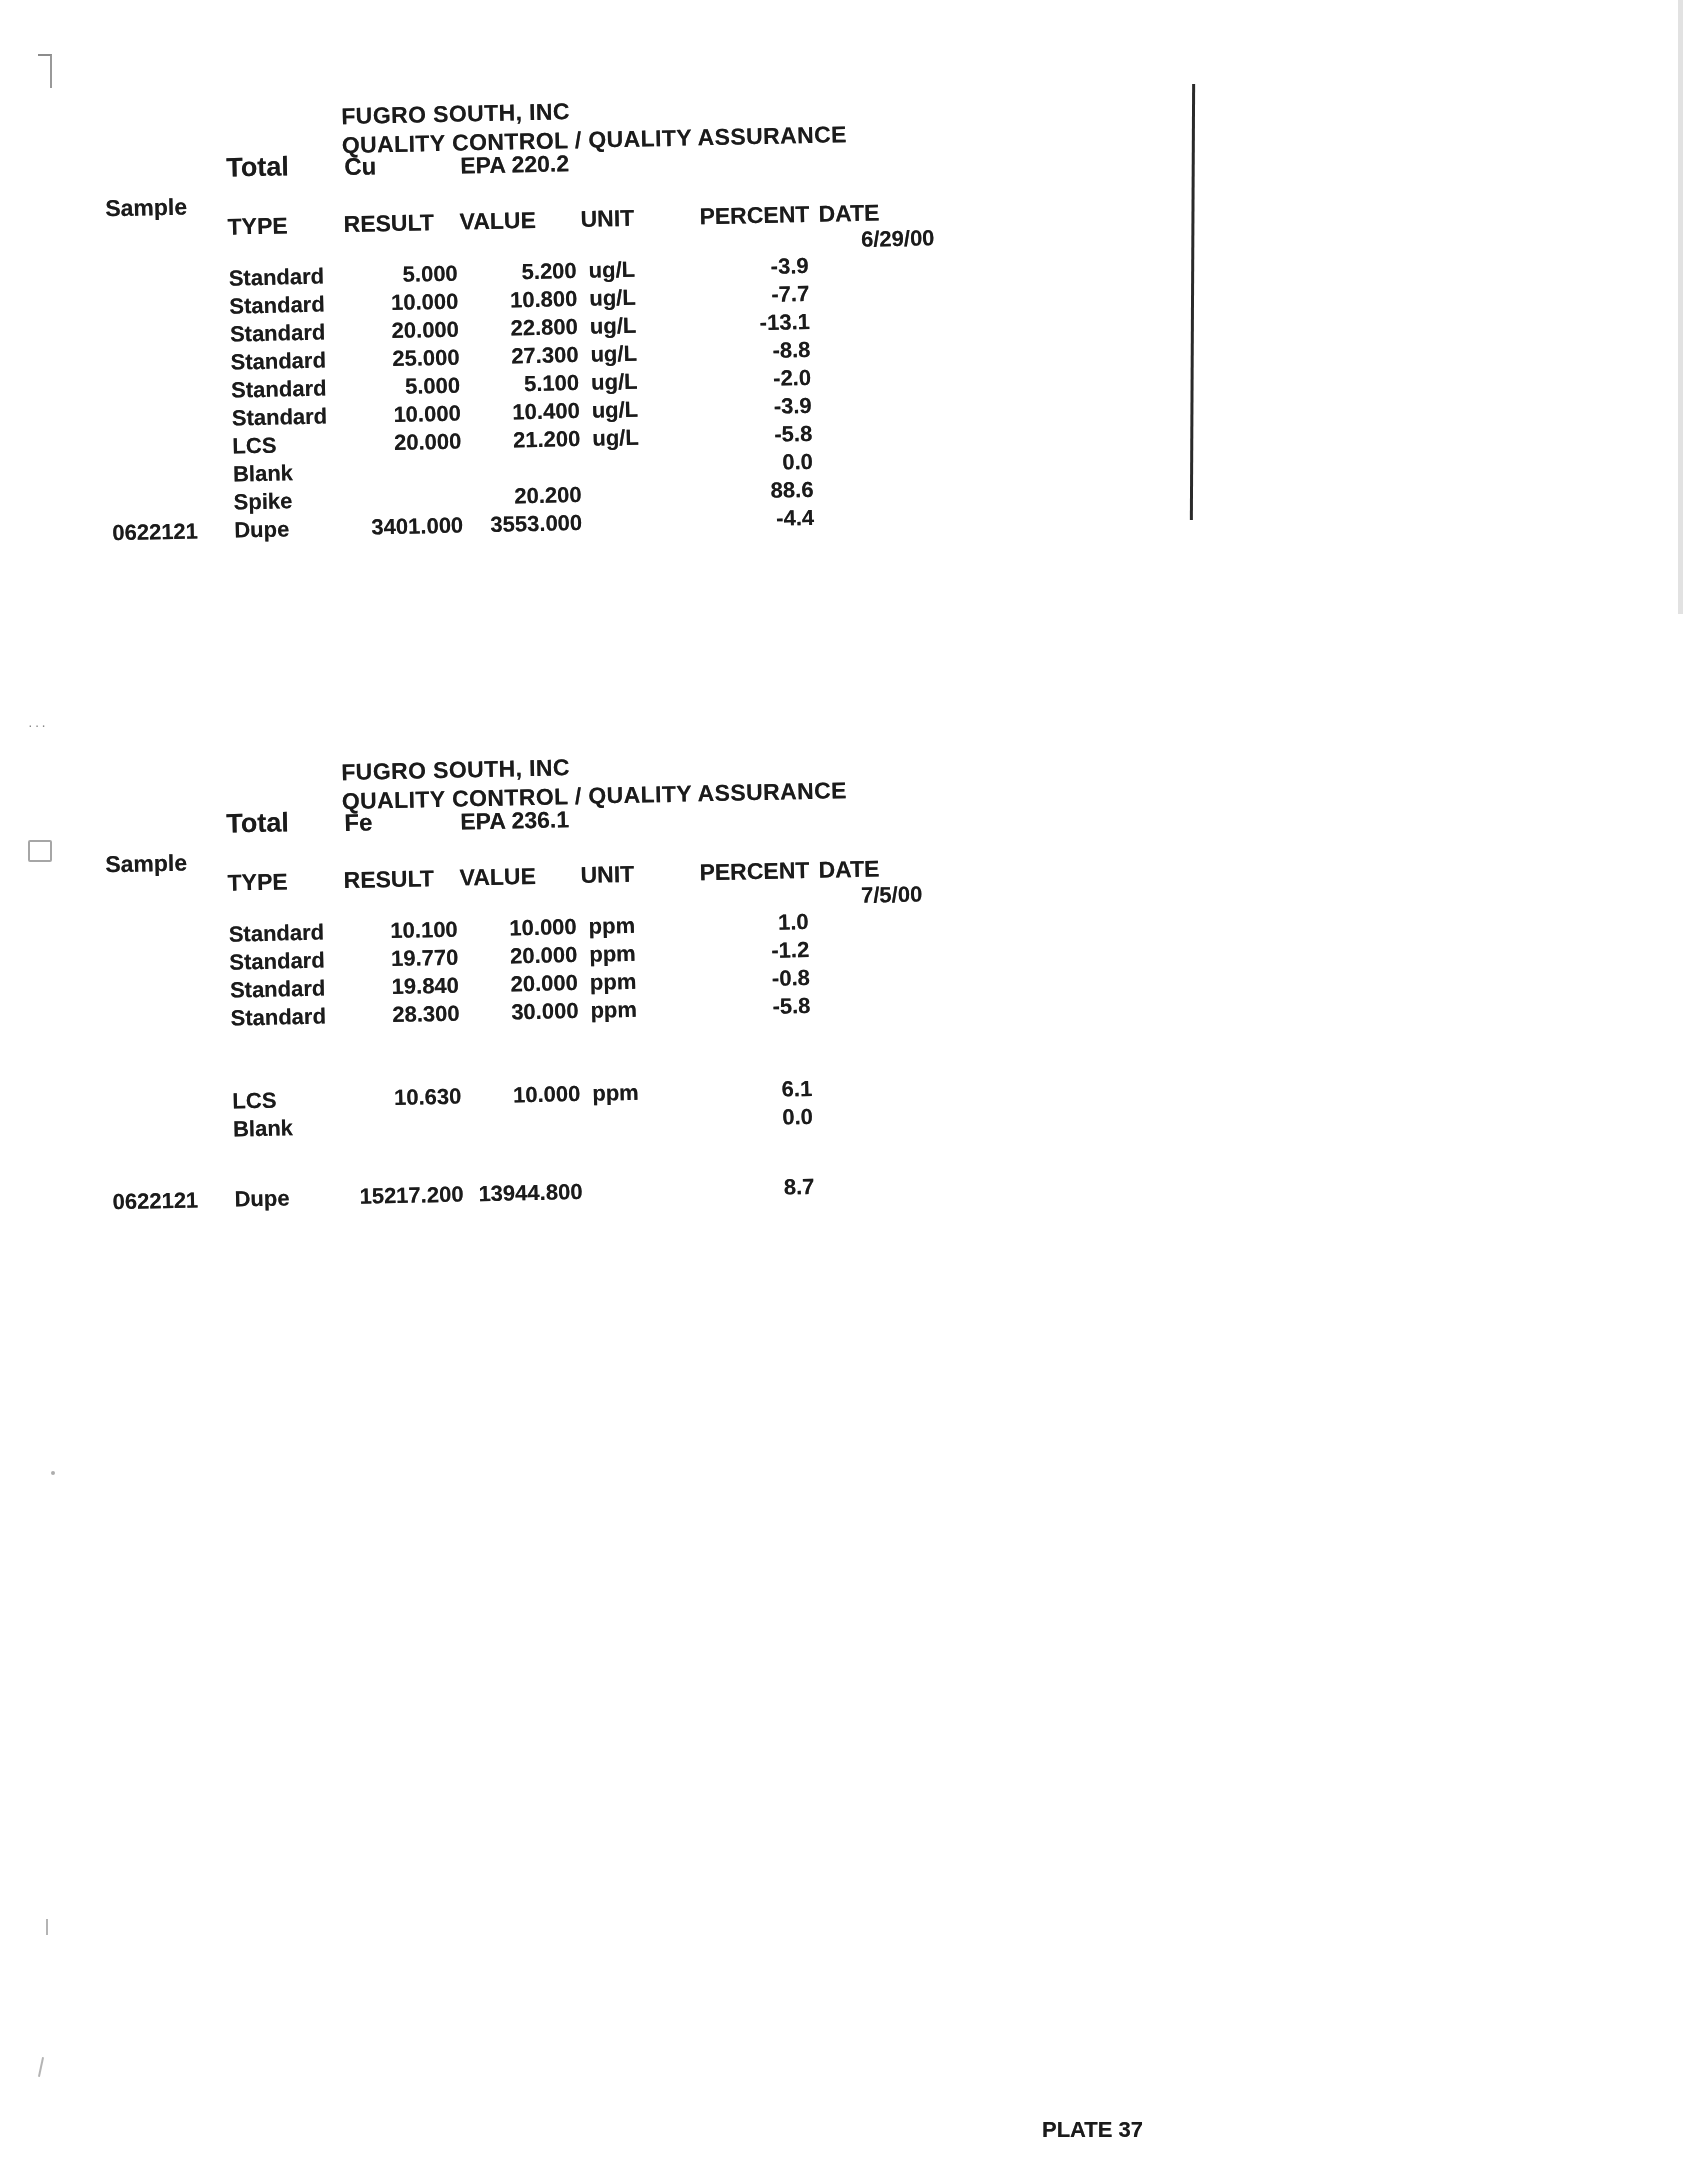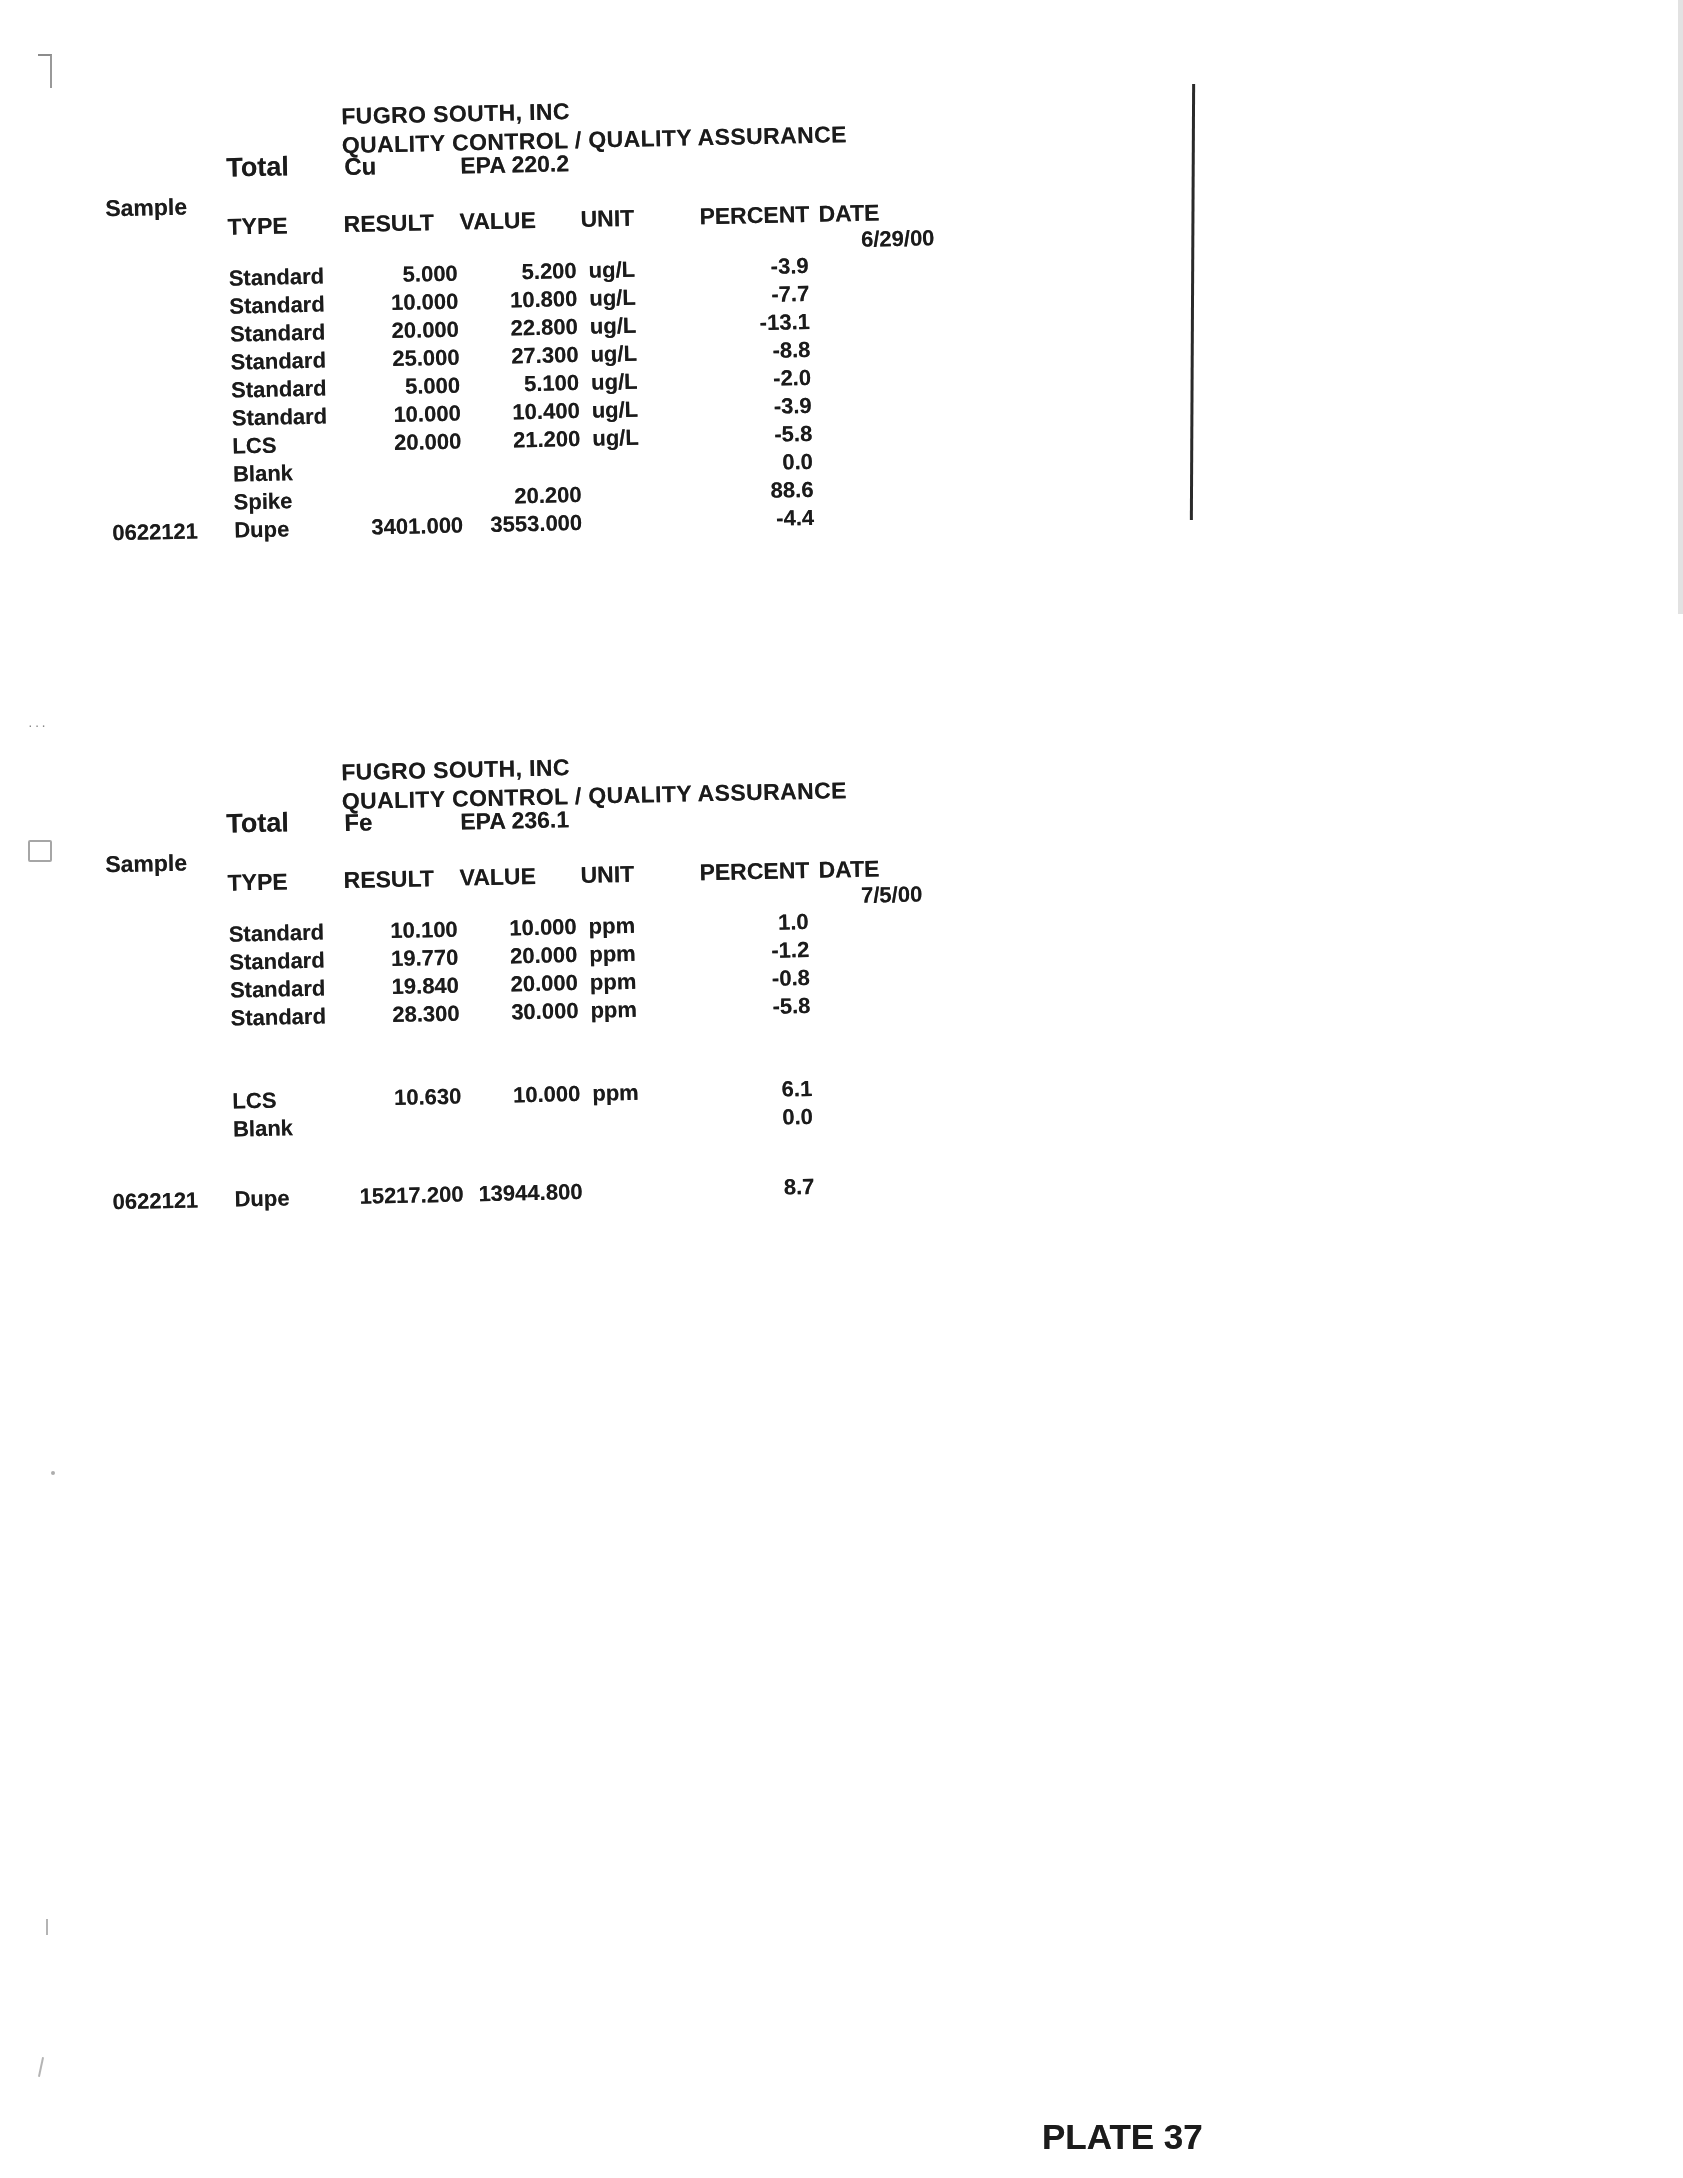--- a/index.html
+++ b/index.html
@@ -31,21 +31,21 @@
   .rows { left:104px; top:174px; width:752px; height:396px; }
   .rows > div { position:relative; }
   .qc-row { height:28px; font-size:22px; font-weight:700; }
   .cell { position:absolute; top:0; }
   .c-sample  { left:0;     width:109px; }
   .c-type    { left:122px; }
   .c-result  { left:173px; width:178px; text-align:right; }
   .c-value   { left:361px; width:109px; text-align:right; }
   .c-unit    { left:482px; }
   .c-percent { left:549px; width:153px; text-align:right; }
-  .plate-label { position:absolute; left:1042px; top:2117px; font-size:35px; font-weight:700;
+  .plate-label { position:absolute; left:1042px; top:2117px; font-size:22px; font-weight:700;
                  text-shadow:0 0 0.5px rgba(0,0,0,0.55);text-align:right; }
   
   .vline  { position:absolute; left:1191px; top:84px; width:3px; height:436px; background:#2a2a2a; transform:rotate(0.3deg); }
   .mark-corner { position:absolute; left:38px; top:54px; width:12px; height:32px;
                  border-top:2px solid #666; border-right:2px solid #777; opacity:0.75; }
   .mark-dots  { position:absolute; left:28px; top:717px; font-size:14px; color:#555; opacity:0.7; letter-spacing:2px; }
   .mark-squig { position:absolute; left:28px; top:840px; width:20px; height:18px; border:2px solid #6a6a6a; opacity:0.6; border-radius:2px; }
   .mark-tick1 { position:absolute; left:51px; top:1471px; width:4px; height:4px; background:#777; opacity:0.6; border-radius:50%; }
   .mark-tick2 { position:absolute; left:46px; top:1919px; width:2px; height:16px; background:#777; opacity:0.55; }
   .mark-tick3 { position:absolute; left:40px; top:2057px; width:2px; height:20px; background:#777; opacity:0.55; transform:rotate(12deg); }

